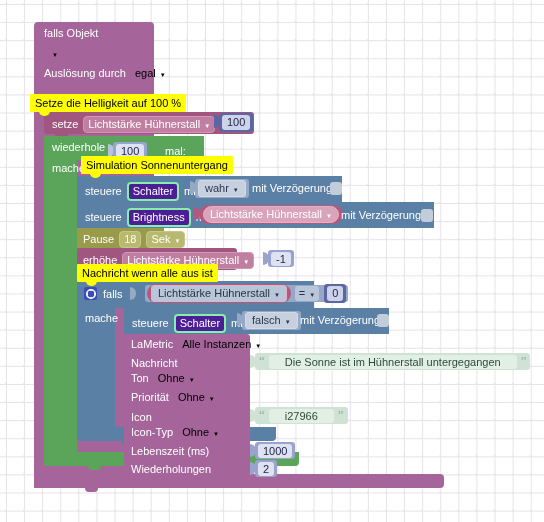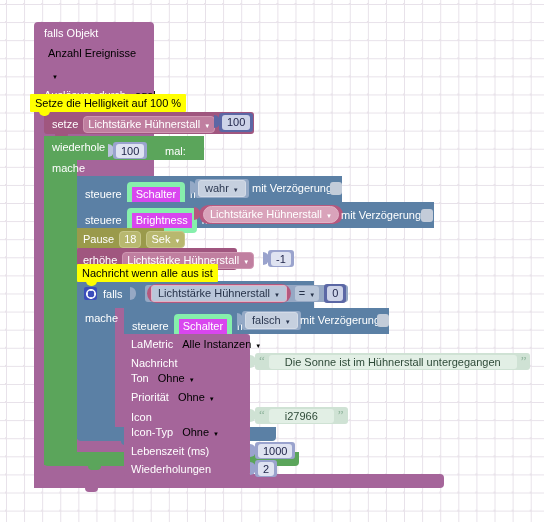--- a/index.html
+++ b/index.html
@@ -77,21 +77,21 @@
 
   
   .pinkblk { background: #a0567f; border-radius: 3px; }
   .pinkblk .field { background: #c07fa0; color:#ffffff; border:1px solid #cf97b2; }
 
   
   .greenblk { background: #5ba55b; }
 
   
   .blueblk { background: #5b80a5; }
-  .blueblk .field { background: #d946ef; color:#ffffff; border:5px solid #86efac;}
+  .blueblk .field { background: #4c1d95; color:#ffffff; border:2px solid #86efac;}
 
   
   .oliveblk { background: #9a9a4b; }
   .oliveblk .field { background: #b8b86f; color:#ffffff; border:1px solid #c6c688;}
 
   
   .purpblk { background: #a5659a; }
 
   
   .comment {
@@ -260,23 +260,20 @@
 
   <div class="blk" style="left:34px; top:22px; width:120px; height:466px; background:#a5659a; border-radius:4px 4px 0 0;"></div>
   <div class="blk" style="left:34px; top:474px; width:410px; height:14px; background:#a5659a; border-radius:0 4px 4px 4px;"></div>
 
   <div class="notch" style="left:45px; top:22px; background:#a5659a;"></div>
   <div class="blk" style="left:85px; top:488px; width:13px; height:4px; background:#a5659a; border-radius:0 0 7px 7px;"></div>
 
   <div class="blk hat-inner" style="left:34px; top:22px; width:125px;">
     <div class="lbl hatline">falls Objekt</div>
     <div class="hatline">
-      <span class="field">Anzahl Ereignisse</span>
-    </div>
-    <div class="hatline">
       <span class="field">
           <span class="caret">▼</span>
         </span>
     </div>
     <div class="row">
       <span class="lbl">Auslösung durch</span>
       <span class="field">
           <span>egal</span>
           <span class="caret">▼</span>
         </span>
@@ -313,20 +310,21 @@
     <span style="display:inline-block;width:4px;"></span>
   </div>
   <div class="blk" style="left:108px; top:144px; width:6px; height:13px; background:#b9c2dd; border-radius:0 7px 7px 0; z-index:5;"></div>
   <div class="blk numblk-l" style="left:113px; top:142px; z-index:5;">
     <span>100</span>
   </div>
   <div class="blk ctext" style="left:165px; top:145px; z-index:5;">mal:</div>
 
   <div class="blk ctext" style="left:52px; top:162px; z-index:5;">mache</div>
 
+  <div class="blk comment" style="left:81px; top:156px; z-index:7;">Simulation Sonnenuntergang</div>
 
   <div class="blk blueblk" style="left:77px; top:176px; width:265px; height:26px; z-index:5;">
     <div class="notch" style="left:11px; top:26px; background:#5b80a5;"></div>
     <div class="row" style="padding:6px 0 0 8px;">
       <span class="ctext">steuere</span>
       <span class="field">Schalter</span>
       <span class="ctext">mit</span>
     </div>
   </div>
   <div class="blk" style="left:190px; top:181px; width:6px; height:13px; background:#94a9c6; border-radius:0 7px 7px 0; z-index:6;"></div>

